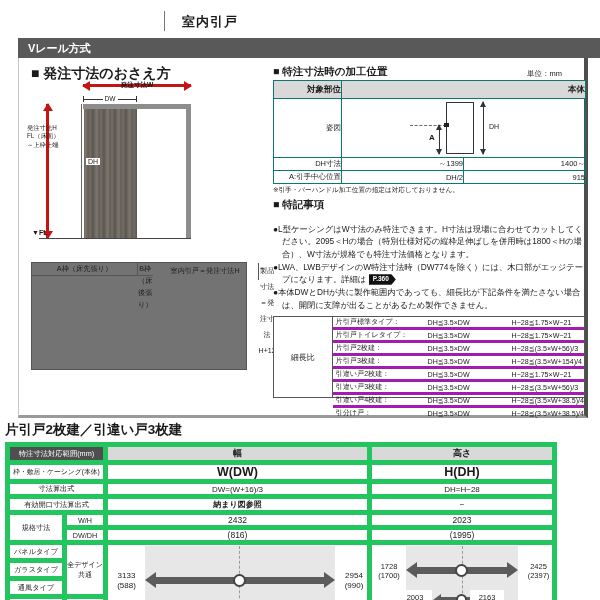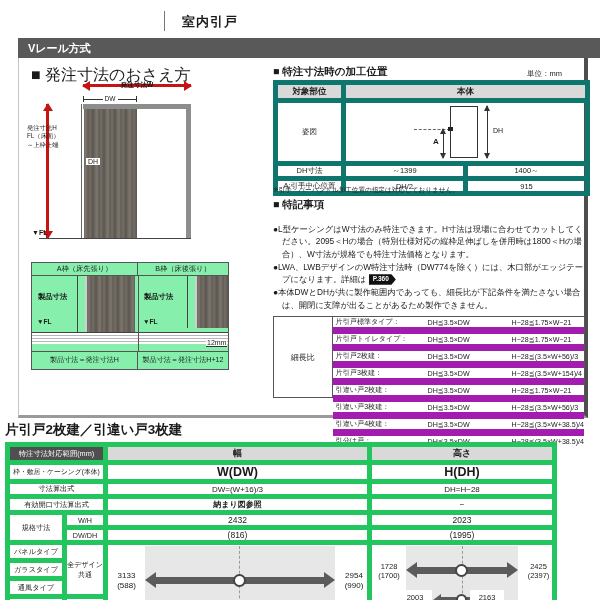--- a/index.html
+++ b/index.html
@@ -8,21 +8,21 @@
   .page{position:relative;width:600px;height:600px;background:#fff;overflow:hidden}
 
   
   .title{position:absolute;left:10px;top:5px;font-size:22px;font-weight:bold;letter-spacing:1px}
   .tdiv{position:absolute;left:164px;top:11px;width:1px;height:20px;background:#777}
   .subtitle{position:absolute;left:182px;top:13px;font-size:13px;font-weight:bold;letter-spacing:1px}
   .vbar{position:absolute;left:18px;top:38px;width:582px;height:20px;background:#595959;color:#fff;font-size:11px;font-weight:bold;line-height:20px;padding-left:10px}
 
   
   .main{position:absolute;left:18px;top:58px;width:570px;height:360px;background:#fff;border-left:1px solid #c5c5c5;border-right:4px solid #4e4e4e;border-bottom:3px solid #9a9a9a}
-  .lhead{position:absolute;left:12px;top:7px;font-size:16px;font-weight:normal}
+  .lhead{position:absolute;left:12px;top:7px;font-size:14px;font-weight:bold}
   .rhead{position:absolute;left:254px;top:7px;font-size:10.5px;font-weight:bold}
   .runit{position:absolute;left:508px;top:11px;font-size:7.5px}
 
   
   .wood{background:repeating-linear-gradient(90deg,#6f6a63 0px,#7e786f 2px,#615c55 4px,#746e66 6px,#5a554e 9px,#6f6a63 11px)}
   .arrW{position:absolute;left:64px;top:26px;width:108px;height:3px;background:#c41414}
   .arrW .lab{position:absolute;left:0;right:0;top:-3px;text-align:center;font-size:6.6px;line-height:8px;color:#111;font-weight:bold}
   .tri{position:absolute;width:0;height:0}
   .tl-red{left:-1px;top:-3.5px;border-top:5px solid transparent;border-bottom:5px solid transparent;border-right:8px solid #c41414}
   .tr-red{right:-1px;top:-3.5px;border-top:5px solid transparent;border-bottom:5px solid transparent;border-left:8px solid #c41414}
@@ -37,41 +37,41 @@
   .arrH{position:absolute;left:27px;top:46px;width:3px;height:134px;background:#c41414}
   .tu-red{left:-3.5px;top:-1px;border-left:5px solid transparent;border-right:5px solid transparent;border-bottom:8px solid #c41414}
   .td-red{left:-3.5px;bottom:-1px;border-left:5px solid transparent;border-right:5px solid transparent;border-top:8px solid #c41414}
   .hlabels{position:absolute;left:8px;top:66px;width:56px;font-size:6.3px;line-height:8.4px;z-index:2}
   .hlabels span{display:block}
   .dhline{position:absolute;left:62px;top:46px;width:1px;height:134px;background:#666}
   .dhlab{position:absolute;left:67px;top:100px;font-size:7px;background:#fff;padding:0 2px;z-index:2}
   .fl1{position:absolute;left:13px;top:171px;font-size:7px;font-weight:bold}
 
   
-  .lowbox{position:absolute;left:12px;top:204px;width:198px;height:108px;border:1px solid #555;display:flex;flex-direction:column;background:#86efac}
+  .lowbox{position:absolute;left:12px;top:204px;width:216px;height:108px;border:1px solid #555;display:flex;flex-direction:row;background:#737373}
   .lowhead{display:flex;height:13px;border-bottom:1px solid #555;font-size:7.2px;line-height:12px;text-align:center}
   .lowhead .ca{width:106px;border-right:1px solid #555}
   .lowhead .cb{flex:1}
   .lowdraw{flex:1;position:relative;border-bottom:1px solid #555;overflow:hidden}
   .lowdraw .vdiv{position:absolute;left:106px;top:0;bottom:0;width:1px;background:#555}
   .pd{position:absolute;top:16px;font-size:7.3px;font-weight:bold}
   .flmark{position:absolute;top:42px;font-size:6.6px;font-weight:bold}
   .dimv{position:absolute;top:0;width:1px;background:#444}
   .doorlow{position:absolute;top:0;width:50px;border-left:2px solid #cfcfcf}
   .floorline{position:absolute;left:0;right:0;top:56px;height:1px;background:#444}
   .hatch{position:absolute;left:0;right:0;top:57px;height:11px;background:repeating-linear-gradient(180deg,#fff 0 2px,#b5b5b5 2px 3px)}
   .lead12{position:absolute;left:196px;top:59px;width:12px;height:1px;background:#333;transform:rotate(38deg)}
   .lab12{position:absolute;left:174px;top:63px;font-size:7px;border-bottom:1px solid #333;background:#fff;padding:0 1px}
   .lowfoot{display:flex;height:17px;font-size:7.1px;line-height:16px;text-align:center}
   .lowfoot .ca{width:106px;border-right:1px solid #555}
   .lowfoot .cb{flex:1}
 
   
   .ptable{position:absolute;left:254px;top:22px;border-collapse:collapse;table-layout:fixed;width:312px}
-  .ptable td{border:5px solid #0f766e;text-align:center;vertical-align:middle;font-size:7.5px}
+  .ptable td{border:1px solid #0f766e;text-align:right;vertical-align:middle;font-size:7.5px}
   .ptable .hd{background:#d9d9d9;font-weight:bold;font-size:8.5px;height:18px}
   .figcell{height:58px;padding:0}
   .figwrap{position:relative;width:100%;height:58px}
   .fig-door{position:absolute;left:104px;top:3px;width:28px;height:52px;border:1.5px solid #333;background:#fff}
   .fig-dhline{position:absolute;left:141px;top:3px;width:1px;height:52px;background:#333}
   .tu-bk{left:-3px;top:-1px;border-left:3.5px solid transparent;border-right:3.5px solid transparent;border-bottom:6px solid #333}
   .td-bk{left:-3px;bottom:-1px;border-left:3.5px solid transparent;border-right:3.5px solid transparent;border-top:6px solid #333}
   .fig-dhlab{position:absolute;left:147px;top:24px;font-size:7px}
   .fig-aline{position:absolute;left:97px;top:26px;width:1px;height:29px;background:#333}
   .fig-alab{position:absolute;left:87px;top:34px;font-size:8px;font-weight:bold}
@@ -82,21 +82,21 @@
 
   
   .notes{position:absolute;left:254px;top:165px;width:316px;font-size:8.3px;line-height:12.3px}
   .notes p{padding-left:9px;text-indent:-9px;margin-bottom:1px}
   .badge{display:inline-block;background:#111;color:#fff;font-size:6.5px;line-height:8.5px;font-weight:bold;padding:1px 7px 1px 4px;clip-path:polygon(0 0,84% 0,100% 50%,84% 100%,0 100%);text-indent:0;vertical-align:1px;cursor:pointer}
 
   
   .slender{position:absolute;left:254px;top:258px;width:312px;height:82px;border:1px solid #555;display:flex;background:#fff}
   .sl-label{width:62px;border-right:1px solid #555;display:flex;align-items:center;justify-content:center;font-size:8px}
   .sl-rows{flex:1;display:flex;flex-direction:column}
-  .sl-row{flex:1;display:flex;align-items:center;border-bottom:7px solid #a21caf;font-size:7.1px;padding-left:3px;white-space:nowrap}
+  .sl-row{flex:1;display:flex;align-items:center;border-bottom:3px solid #a21caf;font-size:7.1px;padding-left:3px;white-space:nowrap}
   .sl-row:last-child{border-bottom:none}
   .sl-type{width:92px}.sl-f1{width:84px}.sl-f2{flex:1}
 
   
   .bheading{position:absolute;left:5px;top:421px;font-size:13.5px;font-weight:bold}
   .btable{position:absolute;left:5px;top:442px;border-collapse:collapse;table-layout:fixed;width:547px}
   .btable td{border:5px solid #22c55e;text-align:center;vertical-align:middle;overflow:hidden}
   .btable .dark{background:#4f4f4f;color:#fff;font-size:7.3px;height:16px}
   .btable .ghd{background:#d9d9d9;font-weight:bold;font-size:9px}
   .btable .lbl{font-size:7.2px}
@@ -173,21 +173,21 @@
         <div class="dimv" style="left:155px;height:52px"></div>
         <div class="doorlow wood" style="left:53px;height:56px"></div>
         <div class="doorlow wood" style="left:163px;height:52px"></div>
         <div class="floorline"></div>
         <div class="hatch"></div>
         <div class="vdiv"></div>
         <div class="lead12"></div>
         <span class="lab12">12mm</span>
       </div>
       <div class="lowfoot">
-        <span class="ca">製品寸法＝発注寸法H</span>
+        <span class="ca">室内引戸＝発注寸法H</span>
         <span class="cb">製品寸法＝発注寸法H+12</span>
       </div>
     </div>
 
     <div class="rhead">■ 特注寸法時の加工位置</div>
     <span class="runit">単位：mm</span>
 
     <table class="ptable">
       <colgroup>
           <col style="width:68px">

